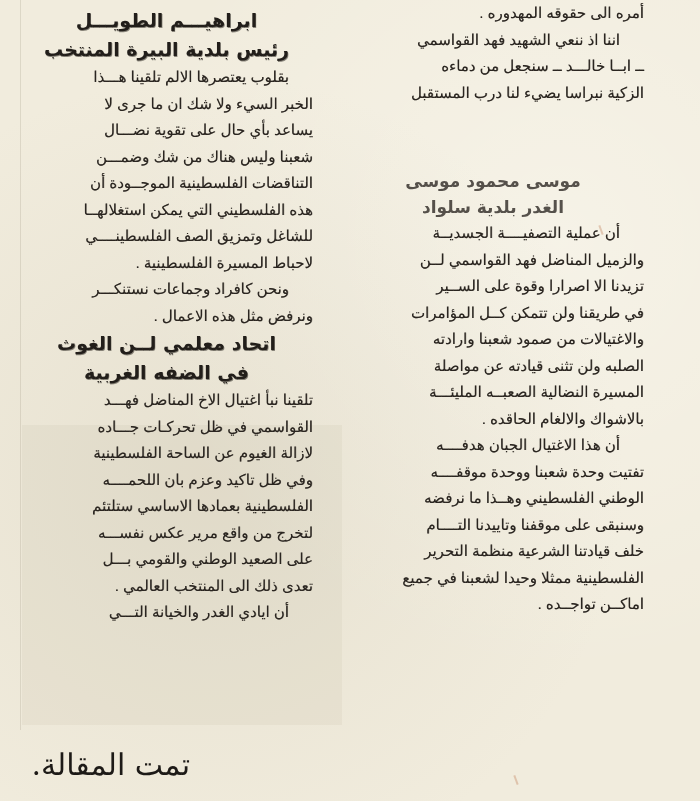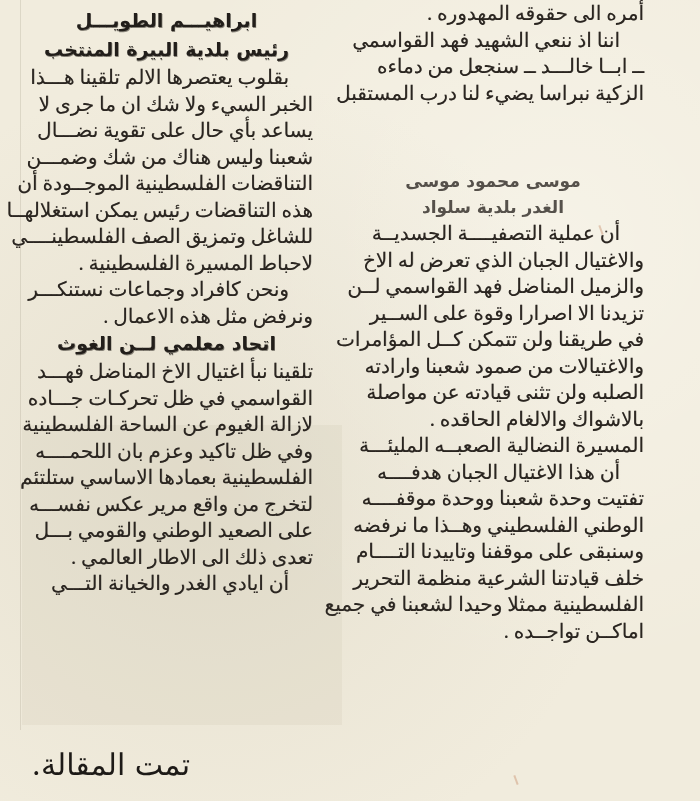--- a/index.html
+++ b/index.html
@@ -45,22 +45,22 @@
       top: 0px;
       width: 302px;
     }
     .col-left {
       left: 20px;
       top: 6px;
       width: 293px;
     }
     .line {
       display: block;
-      font-family: Liberation Serif, serif;
-      font-size: 20px;
+      font-family: Liberation Sans, sans-serif;
+      font-size: 15px;
       line-height: 26.5px;
       height: 26.5px;
       white-space: nowrap;
       color: #2a2520;
       text-shadow: 0.4px 0.4px 0 rgba(40,35,30,0.45);
       letter-spacing: 0.3px;
     }
     .line.indent {
       padding-right: 24px;
     }
@@ -137,28 +137,27 @@
     </div>
 
     <div class="spacer-lg"></div>
 
     <div>
       <span class="subhead">موسى محمود موسى</span>
       <span class="subhead">الغدر بلدية سلواد</span>
 
       <div>
         <span class="line indent">أن عملية التصفيــــة الجسديــة</span>
-        <span class="line">والاغتيال الجبان الذي تعرض له الاخ</span>
         <span class="line">والزميل المناضل فهد القواسمي لــن</span>
         <span class="line">تزيدنا الا اصرارا وقوة على الســير</span>
         <span class="line">في طريقنا ولن تتمكن كــل المؤامرات</span>
         <span class="line">والاغتيالات من صمود شعبنا وارادته</span>
         <span class="line">الصلبه ولن تثنى قيادته عن مواصلة</span>
+        <span class="line">المسيرة النضالية الصعبــه المليئـــة</span>
         <span class="line">بالاشواك والالغام الحاقده .</span>
-        <span class="line">المسيرة النضالية الصعبــه المليئـــة</span>
       </div>
 
       <div>
         <span class="line indent">أن هذا الاغتيال الجبان هدفــــه</span>
         <span class="line">تفتيت وحدة شعبنا ووحدة موقفــــه</span>
         <span class="line">الوطني الفلسطيني وهــذا ما نرفضه</span>
         <span class="line">وسنبقى على موقفنا وتاييدنا التــــام</span>
         <span class="line">خلف قيادتنا الشرعية منظمة التحرير</span>
         <span class="line">الفلسطينية ممثلا وحيدا لشعبنا في جميع</span>
         <span class="line">اماكــن تواجــده .</span>
@@ -171,43 +170,44 @@
     <div>
       <span class="headline">ابراهيـــم الطويـــل</span>
       <span class="headline">رئيس بلدية البيرة المنتخب</span>
 
       <div>
         <span class="line indent">بقلوب يعتصرها الالم تلقينا هـــذا</span>
         <span class="line">الخبر السيء ولا شك ان ما جرى لا</span>
         <span class="line">يساعد بأي حال على تقوية نضـــال</span>
         <span class="line">شعبنا وليس هناك من شك وضمـــن</span>
         <span class="line">التناقضات الفلسطينية الموجــودة أن</span>
-        <span class="line">هذه التناقضات رئيس يمكن استغلالهــا</span>
+        <span class="line">هذه الفلسطيني التي يمكن استغلالهــا</span>
         <span class="line">للشاغل وتمزيق الصف الفلسطينــــي</span>
         <span class="line">لاحباط المسيرة الفلسطينية .</span>
       </div>
 
       <div>
         <span class="line indent">ونحن كافراد وجماعات نستنكـــر</span>
         <span class="line">ونرفض مثل هذه الاعمال .</span>
       </div>
     </div>
 
     <div>
       <span class="headline">اتحاد معلمي لــن الغوث</span>
+      <span class="headline">في الضفه الغربية</span>
 
       <div>
         <span class="line">تلقينا نبأ اغتيال الاخ المناضل فهـــد</span>
         <span class="line">القواسمي في ظل تحركـات جـــاده</span>
         <span class="line">لازالة الغيوم عن الساحة الفلسطينية</span>
         <span class="line">وفي ظل تاكيد وعزم بان اللحمــــه</span>
         <span class="line">الفلسطينية بعمادها الاساسي ستلتئم</span>
         <span class="line">لتخرج من واقع مرير عكس نفســـه</span>
         <span class="line">على الصعيد الوطني والقومي بـــل</span>
-        <span class="line">تعدى ذلك الى الاطار العالمي .</span>
+        <span class="line">تعدى ذلك الى المنتخب العالمي .</span>
       </div>
 
       <div>
         <span class="line indent">أن ايادي الغدر والخيانة التـــي</span>
       </div>
     </div>
   </div>
 
   <div class="caption">تمت المقالة.</div>
 

